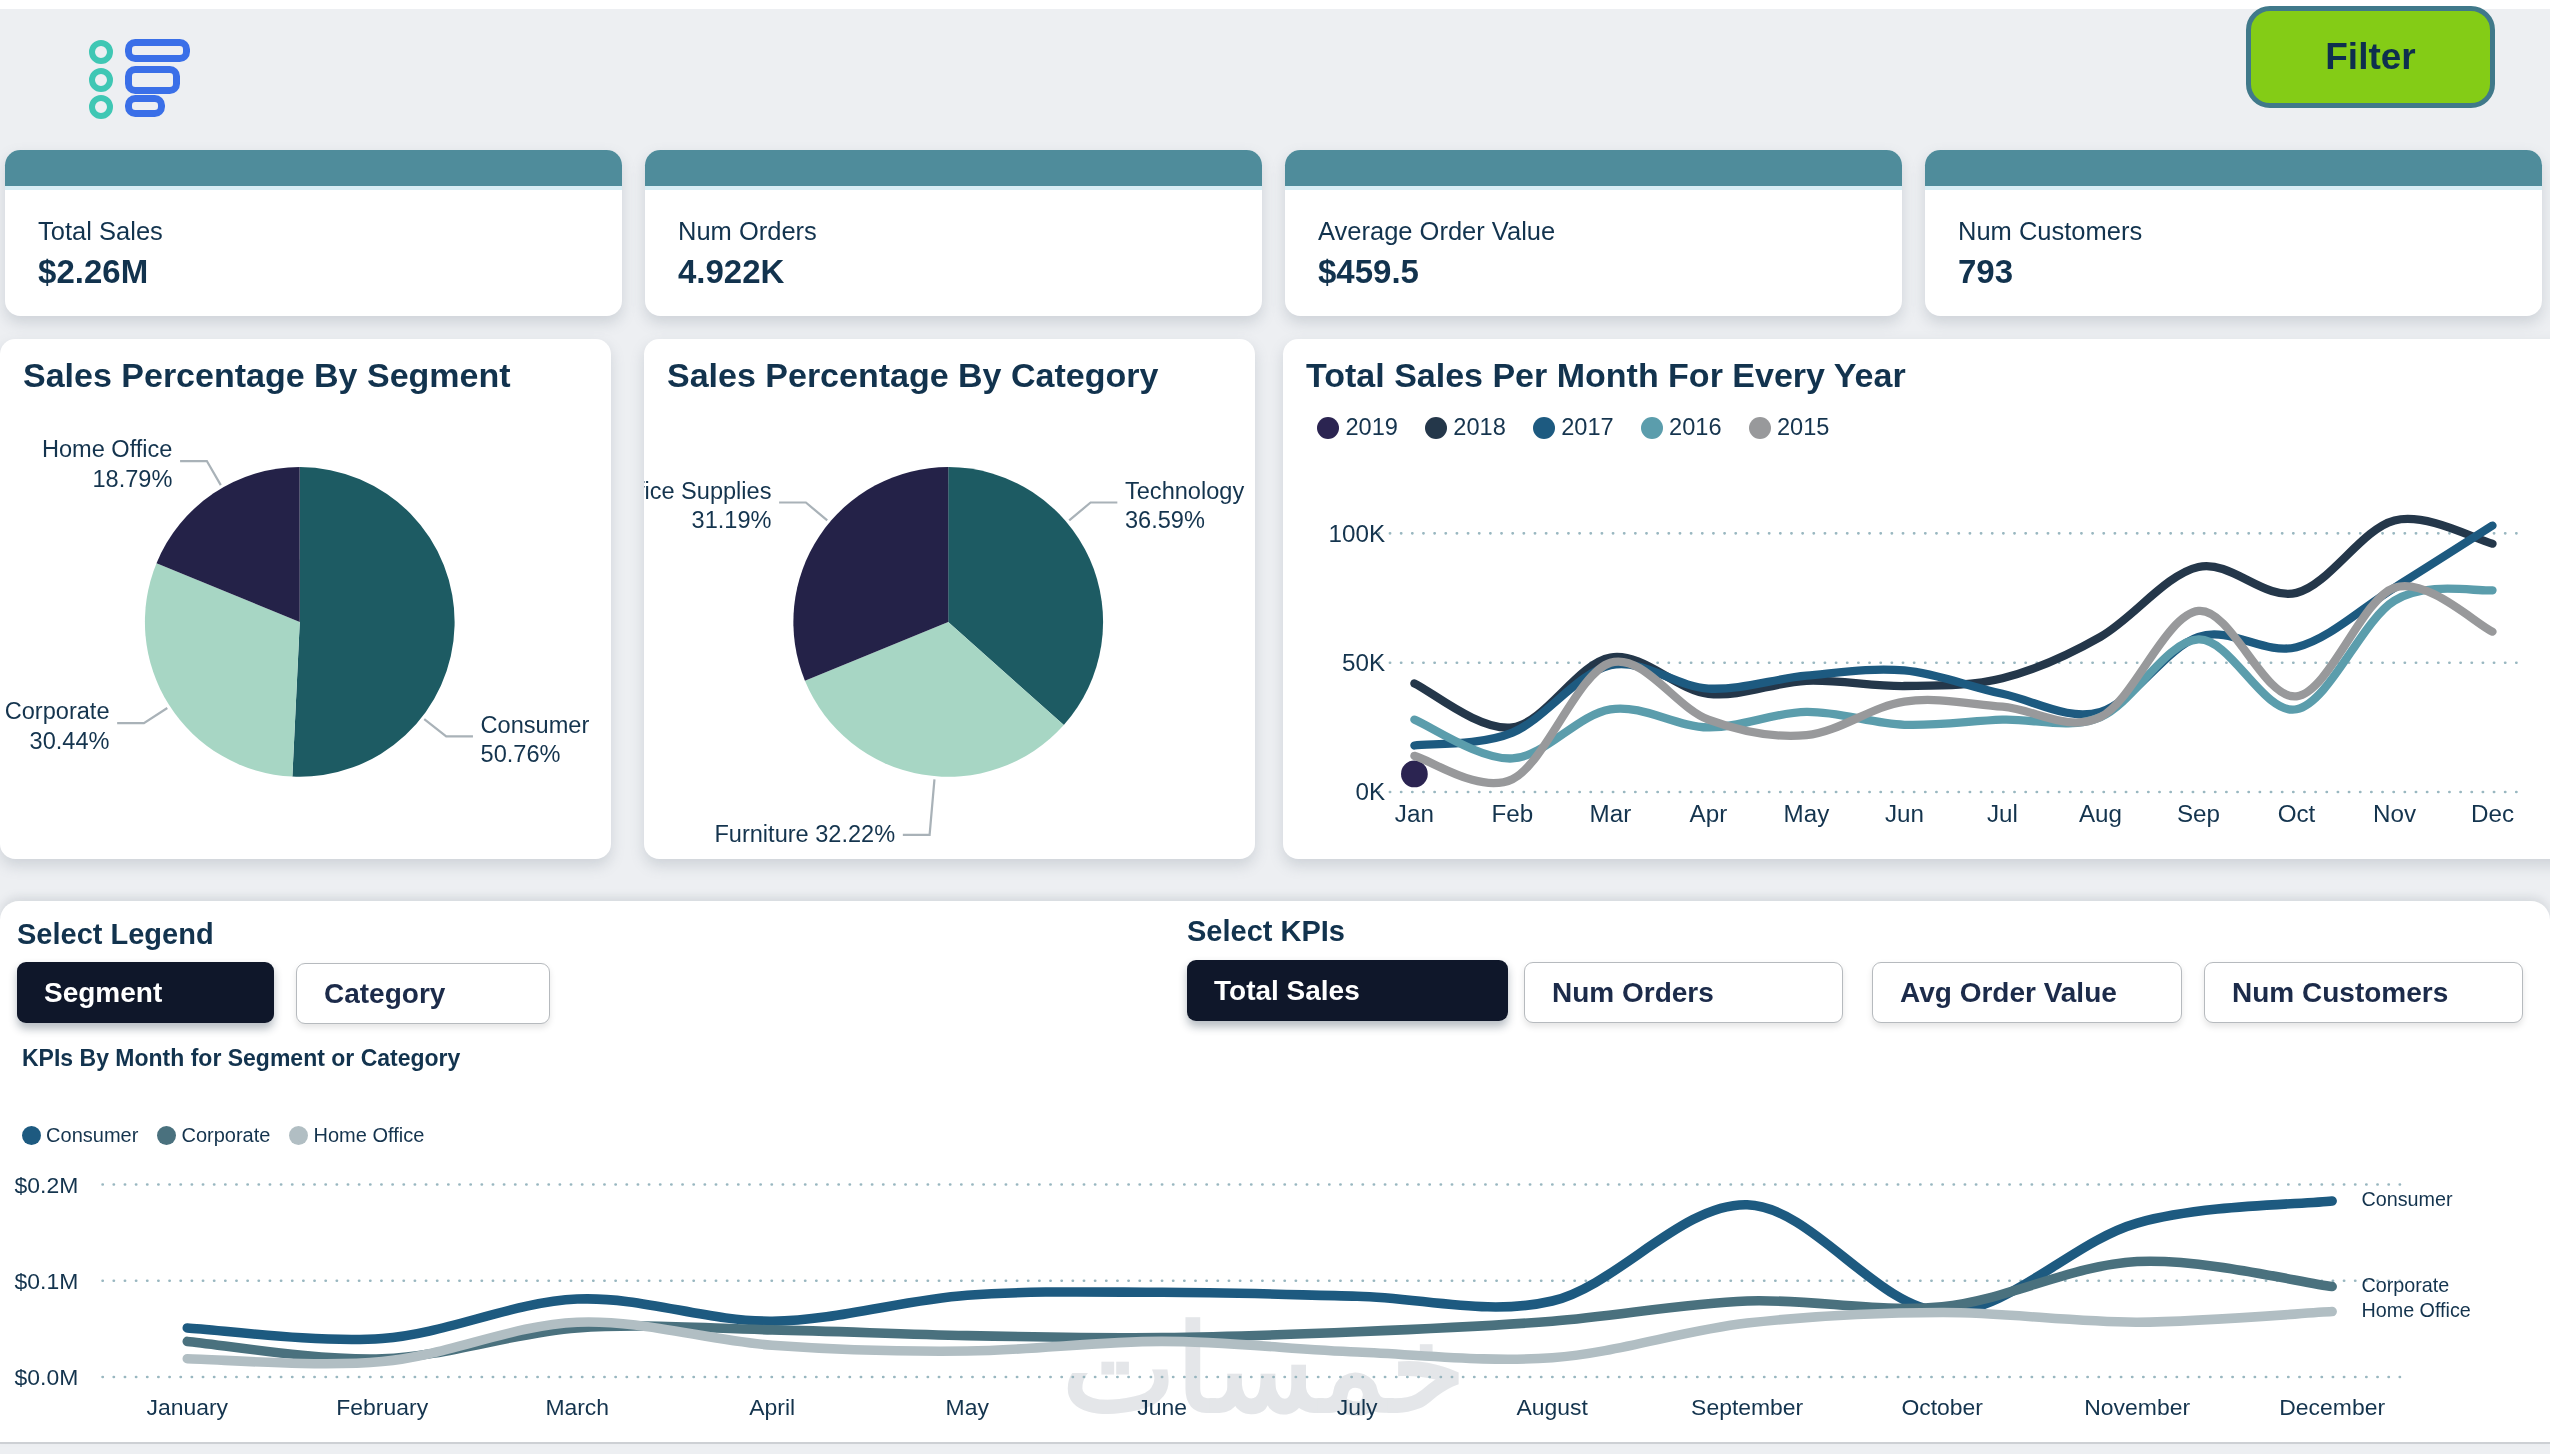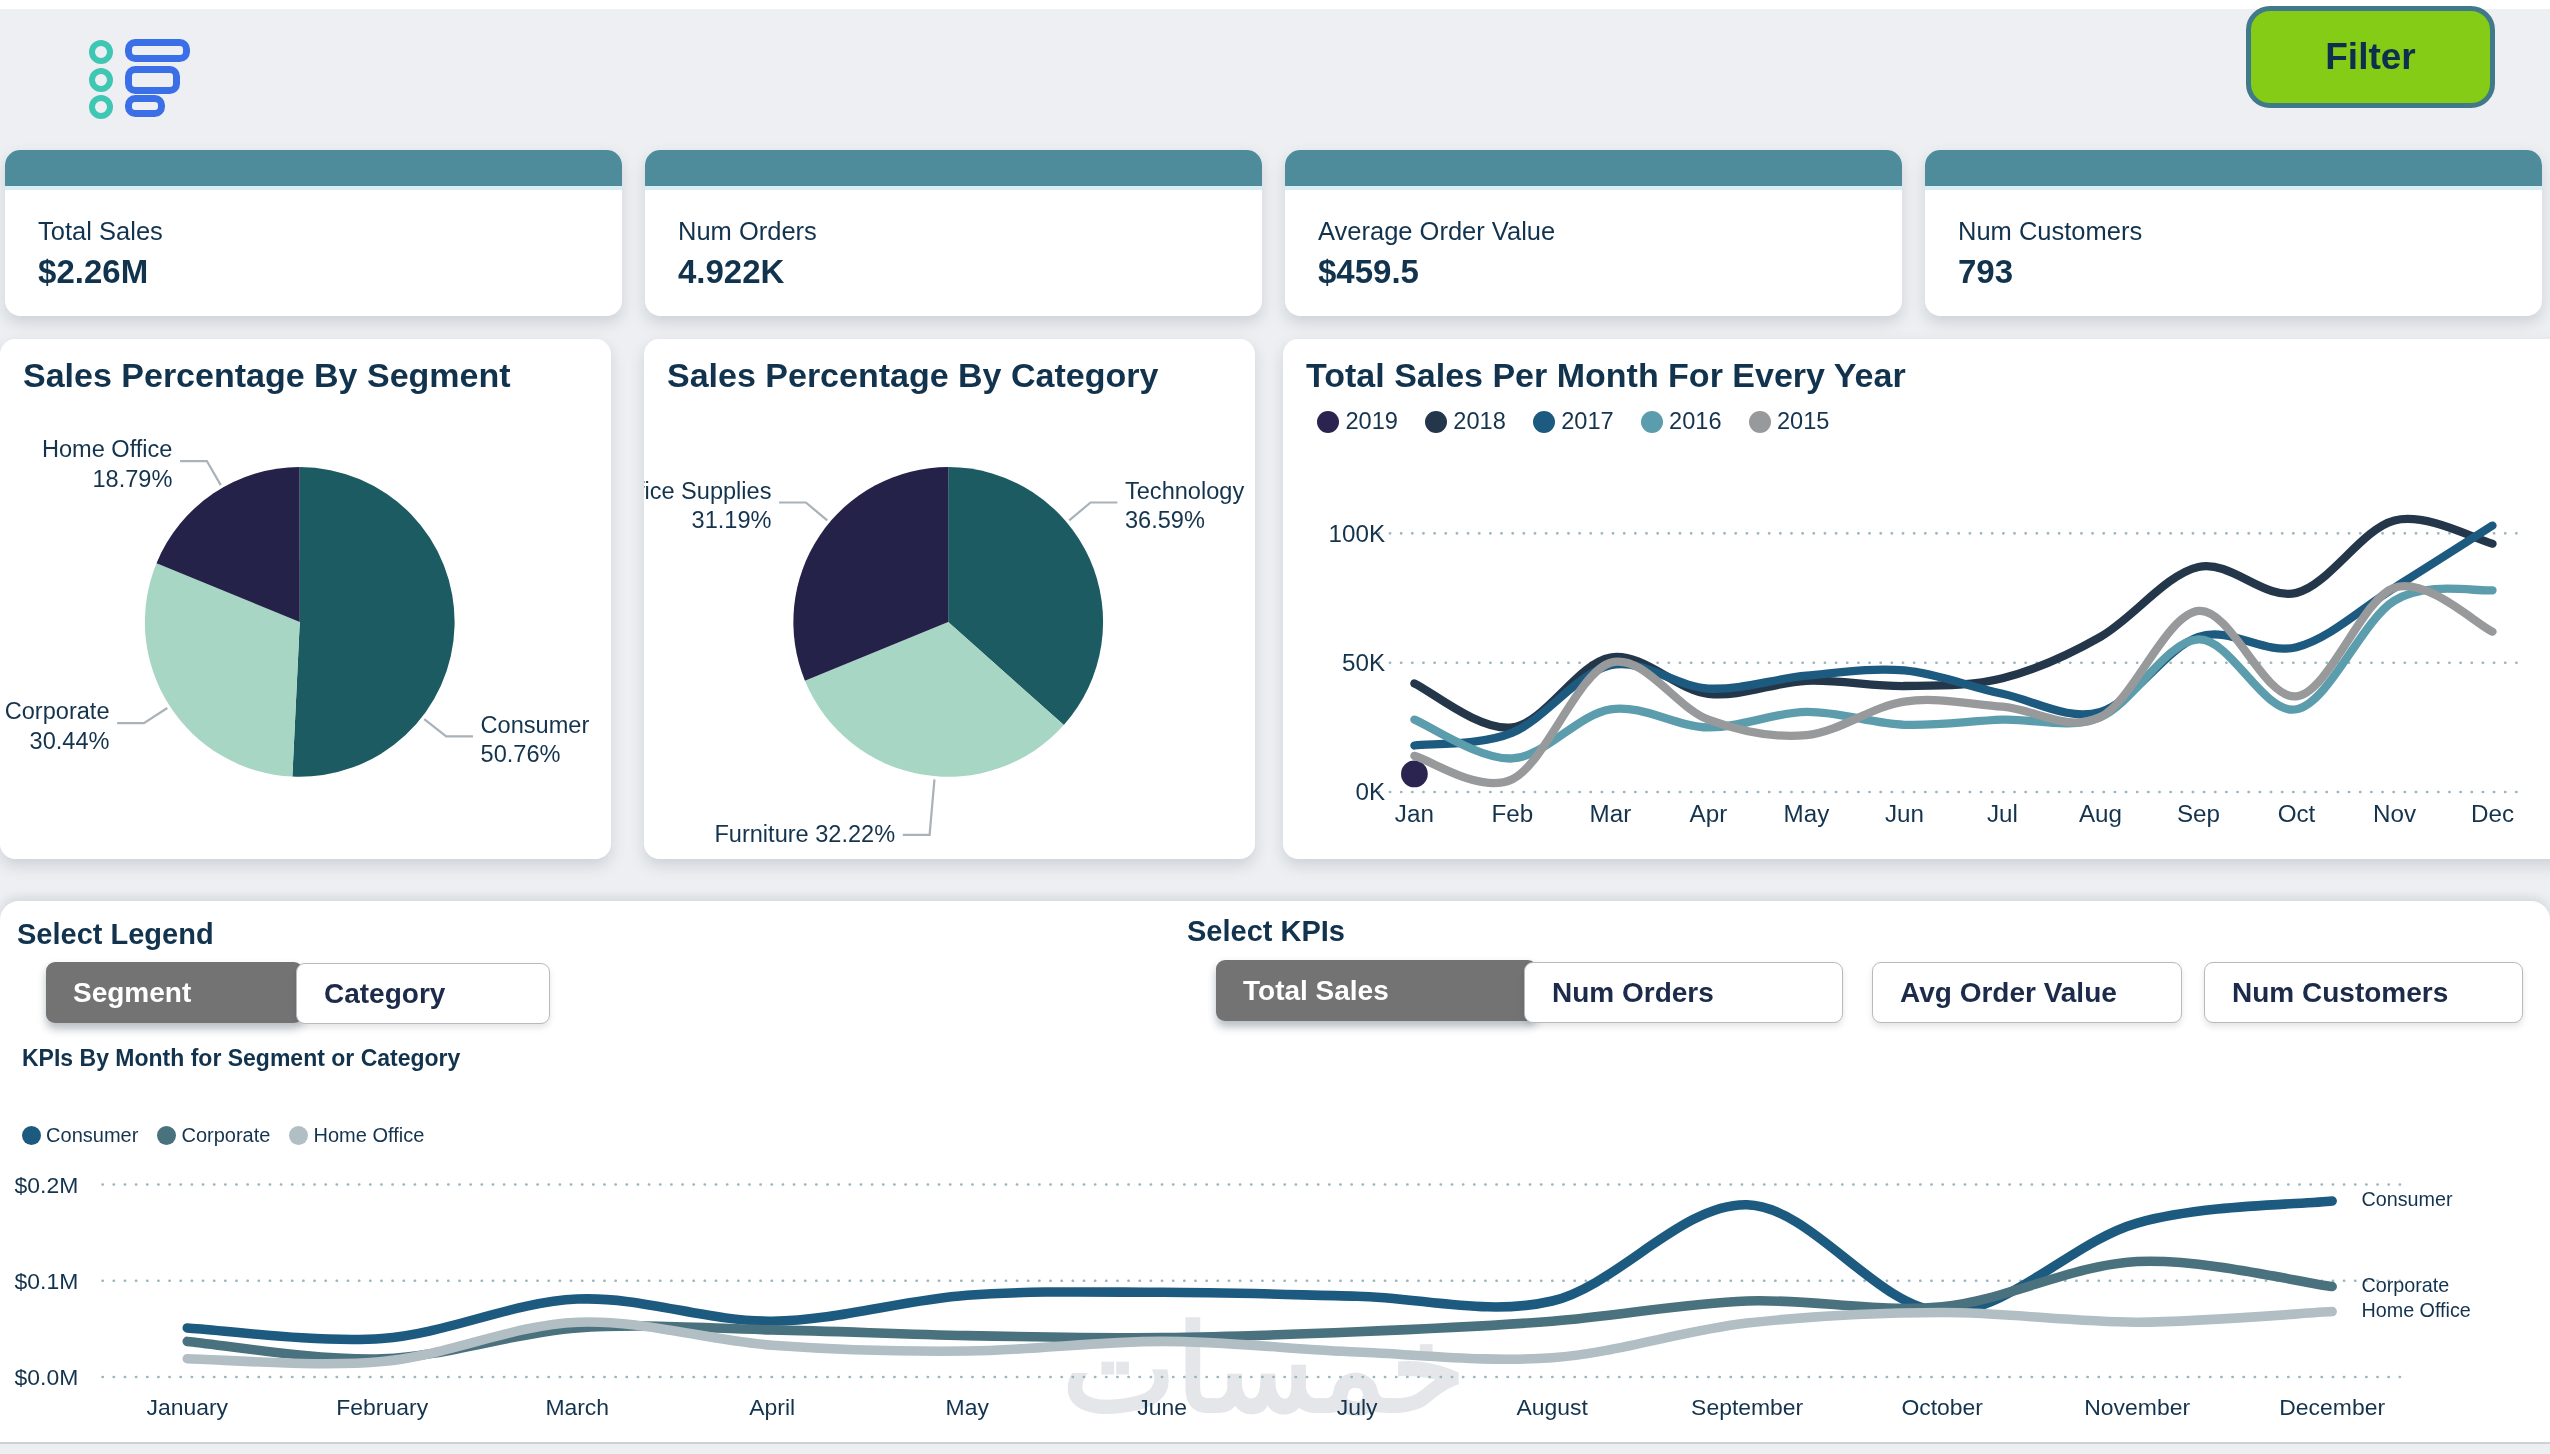--- a/index.html
+++ b/index.html
@@ -39,21 +39,21 @@
   .legend.sm .it{font-size:20px;gap:5.1px;}
   .legend.sm .dot{width:19px;height:19px;}
 
   
   .bottom-panel{position:absolute;left:0;top:901px;width:2550px;height:541px;background:#fff;
                 border-radius:19px 19px 0 0;box-shadow:0 -3.8px 9px rgba(110,120,135,.18);}
   .footer-line{position:absolute;left:0;top:1442px;width:2550px;height:1.9px;background:#cdd0d4;}
   .sel-h{position:absolute;font-size:29px;font-weight:bold;color:#12334e;}
   .btn{position:absolute;height:61px;border-radius:9px;font-size:28px;font-weight:bold;display:flex;
        align-items:center;padding-left:27px;box-sizing:border-box;cursor:pointer;white-space:nowrap;}
-  .btn.sel{background:#737373;color:#ffffff;box-shadow:0 5.1px 9px rgba(20,40,60,.3);margin-left:29px;}
+  .btn.sel{background:#0f172a;color:#ffffff;box-shadow:0 5.1px 9px rgba(20,40,60,.3);}
   .btn.unsel{background:#ffffff;border:1.9px solid #b6babe;color:#1c2b4a;box-shadow:0 3.2px 6.4px rgba(0,0,0,.10);}
   .kpi-chart-title{position:absolute;left:22px;top:144px;font-size:23px;font-weight:bold;color:#12334e;}
   .wm{position:absolute;left:1062px;top:408px;font-size:121px;font-weight:bold;color:#e4e6e9;z-index:0;
       line-height:1;user-select:none;}
   .chart-layer{position:absolute;left:0;top:0;z-index:1;}
 </style>
 </head>
 <body>
 
 <div class="page">
@@ -118,21 +118,21 @@
         <text x="754.378559613494" y="250.56313301540513" text-anchor="start" font-size="37"><tspan x="754.378559613494" dy="0">Technology</tspan><tspan x="754.378559613494" dy="46">36.59%</tspan></text>
         <polyline points="455.3975776025655,690.9168178690201 447.7731932270004,778.0639300580859 405.7731932270004,778.0639300580859" fill="none" stroke="#a9b2b8" stroke-width="3.5"></polyline>
         <text x="393.7731932270004" y="790.0639300580859" text-anchor="end" font-size="37">Furniture 32.22%</text>
         <polyline points="287.1282243285301,284.6786630630944 253.621440386506,256.5631330154052 211.621440386506,256.5631330154052" fill="none" stroke="#a9b2b8" stroke-width="3.5"></polyline>
         <text x="199.621440386506" y="250.56313301540519" text-anchor="end" font-size="37"><tspan x="199.621440386506" dy="0">Office Supplies</tspan><tspan x="199.621440386506" dy="46">31.19%</tspan></text>
       </svg>
   </div>
 
   <div class="card mid-card" style="left:1283px;width:1505px">
     <div class="card-title">Total Sales Per Month For Every Year</div>
-    <div class="legend" style="left:34px;top:69px">
+    <div class="legend" style="left:34px;top:75px">
         <span class="it">
           <span class="dot" style="background: rgb(43, 36, 81);"></span>
           <span>2019</span>
         </span>
         <span class="it">
           <span class="dot" style="background: rgb(36, 55, 74);"></span>
           <span>2018</span>
         </span>
         <span class="it">
           <span class="dot" style="background: rgb(29, 90, 128);"></span>

